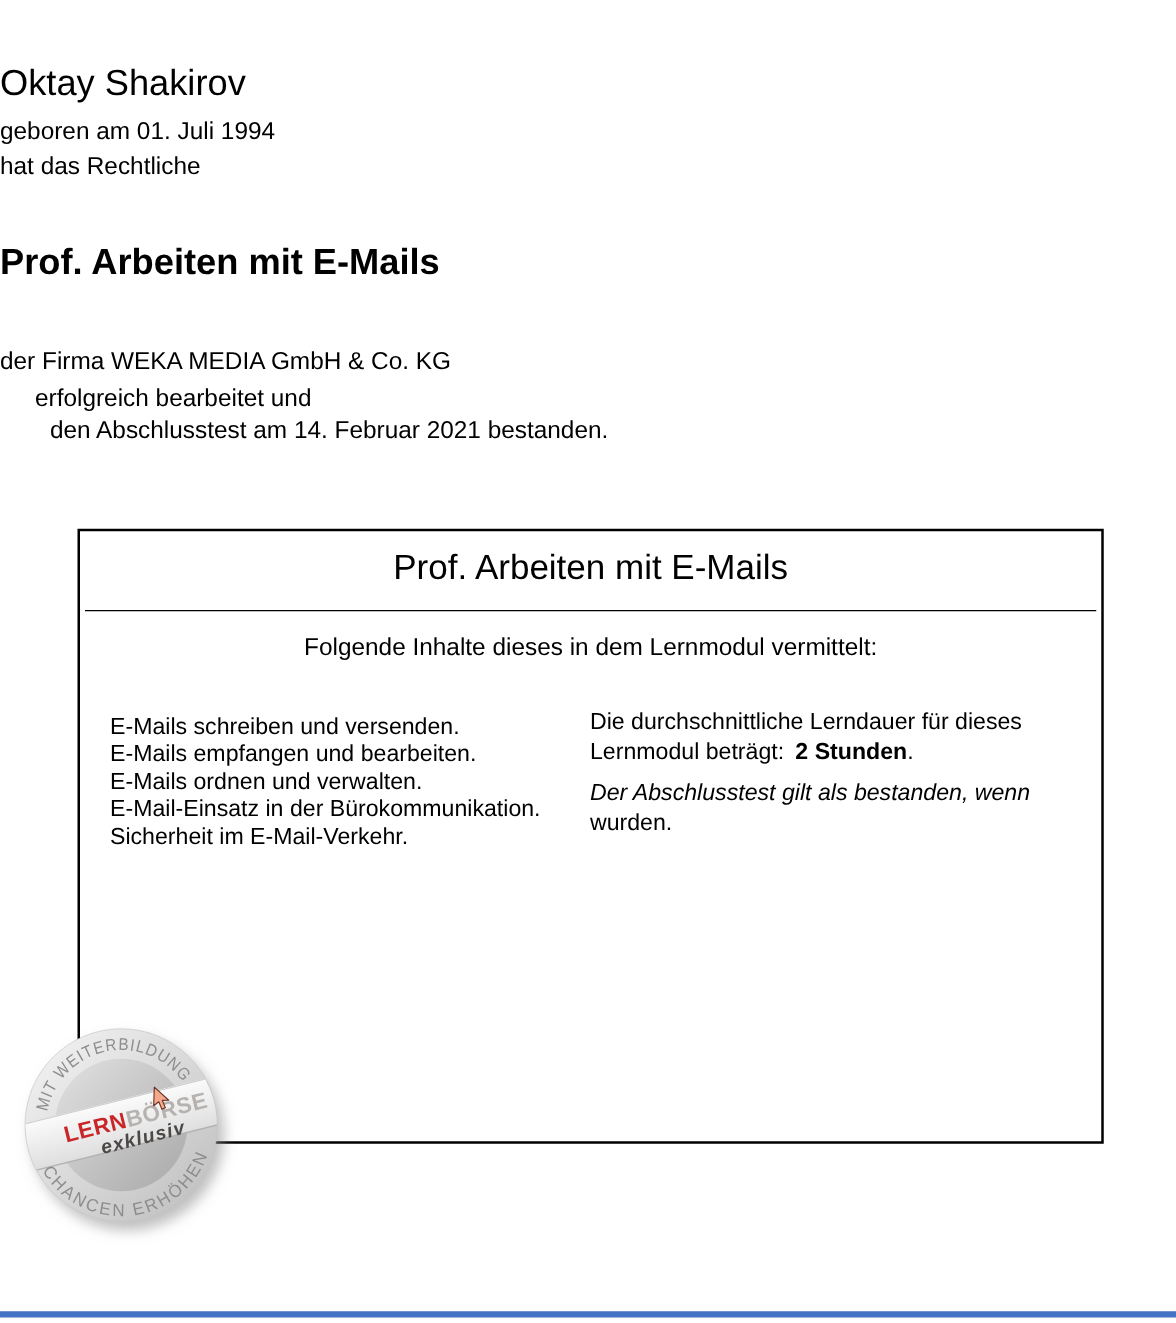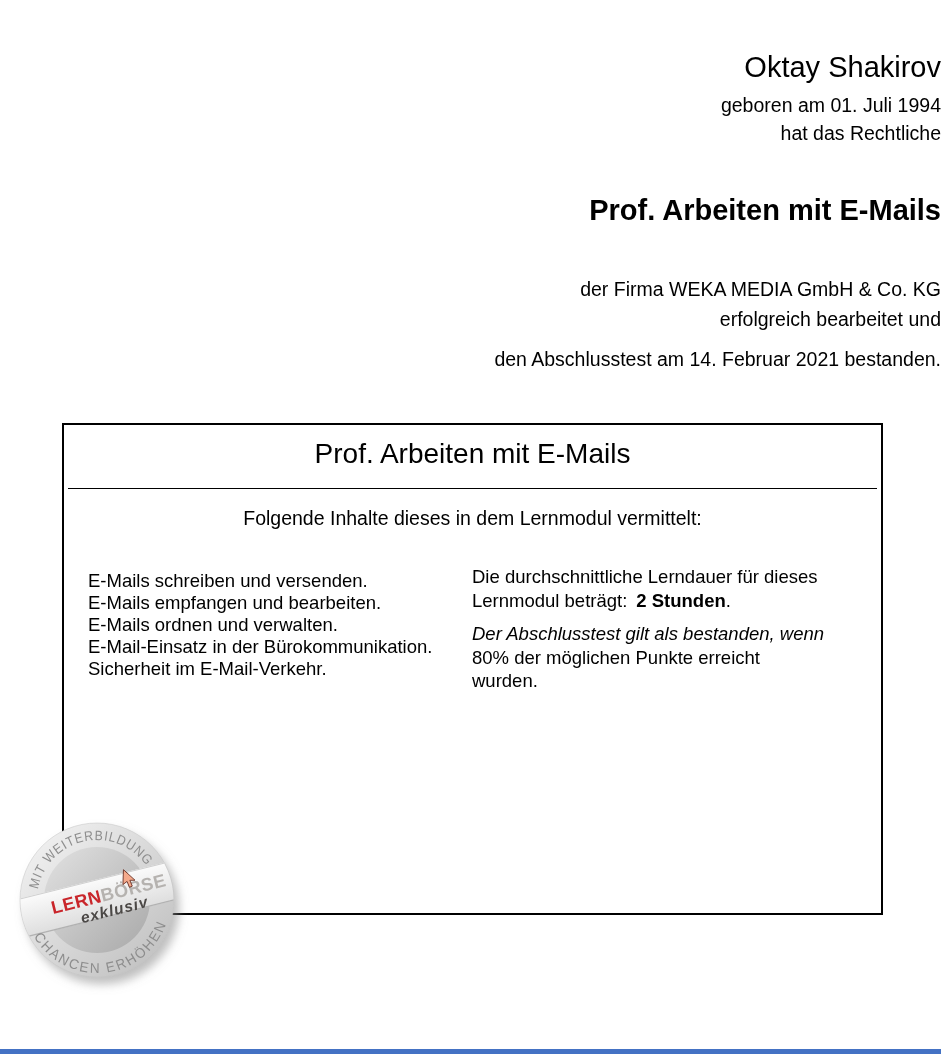--- a/index.html
+++ b/index.html
@@ -1,26 +1,26 @@
 <!DOCTYPE html>
 <html><head>
 <meta charset="utf-8">
 <style>
   html,body{margin:0;padding:0;background:#ffffff;}
   body{width:941px;height:1058px;position:relative;overflow:hidden;
        font-family:"Liberation Sans",sans-serif;color:#000;}
-  .abs{position:absolute;left:0;right:0;text-align:right;white-space:nowrap;}
+  .abs{position:absolute;left:0;right:0;text-align:left;white-space:nowrap;}
 
   .name{top:51px;font-size:29px;}
   .birth{top:94px;font-size:19.5px;}
   .intro{top:122px;font-size:19.5px;}
   .big-title{top:194px;font-size:29px;font-weight:bold;}
   .company{top:278px;font-size:19.5px;}
   .success{top:308px;font-size:19.5px;padding-left:28px;}
-  .testline{top:348px;font-size:19.5px;}
+  .testline{top:333px;font-size:19.5px;padding-left:40px;}
 
   .cert-box{position:absolute;left:62px;top:423px;width:821px;height:492px;
             border:2px solid #000;box-sizing:border-box;background:#fff;}
   .box-title{position:absolute;top:13px;left:0;right:0;text-align:center;
              font-size:28px;white-space:nowrap;}
   .divider{position:absolute;top:63px;left:4px;right:4px;height:0;
            border-top:1.5px solid #000;}
   .box-subtitle{position:absolute;top:82px;left:0;right:0;text-align:center;
                 font-size:19.5px;white-space:nowrap;}
   .left-col{position:absolute;left:24px;top:145px;font-size:18.5px;line-height:22px;}
@@ -55,21 +55,20 @@
     <div>E-Mails empfangen und bearbeiten.</div>
     <div>E-Mails ordnen und verwalten.</div>
     <div>E-Mail-Einsatz in der Bürokommunikation.</div>
     <div>Sicherheit im E-Mail-Verkehr.</div>
   </div>
 
   <div class="right-col">
     <div>Die durchschnittliche Lerndauer für dieses</div>
     <div><span>Lernmodul beträgt:</span><span class="bold-inline">2 Stunden</span><span>.</span></div>
     <div class="para2">Der Abschlusstest gilt als bestanden, wenn</div>
-    <div>80% der möglichen Punkte erreicht</div>
     <div>wurden.</div>
   </div>
 </div>
 
 <svg class="stamp" viewBox="0 0 190 190">
   <defs>
     <linearGradient id="ringGrad" x1="0" y1="0" x2="1" y2="1">
       <stop offset="0" stop-color="#f6f6f6"></stop>
       <stop offset="1" stop-color="#bcbcbc"></stop>
     </linearGradient>

